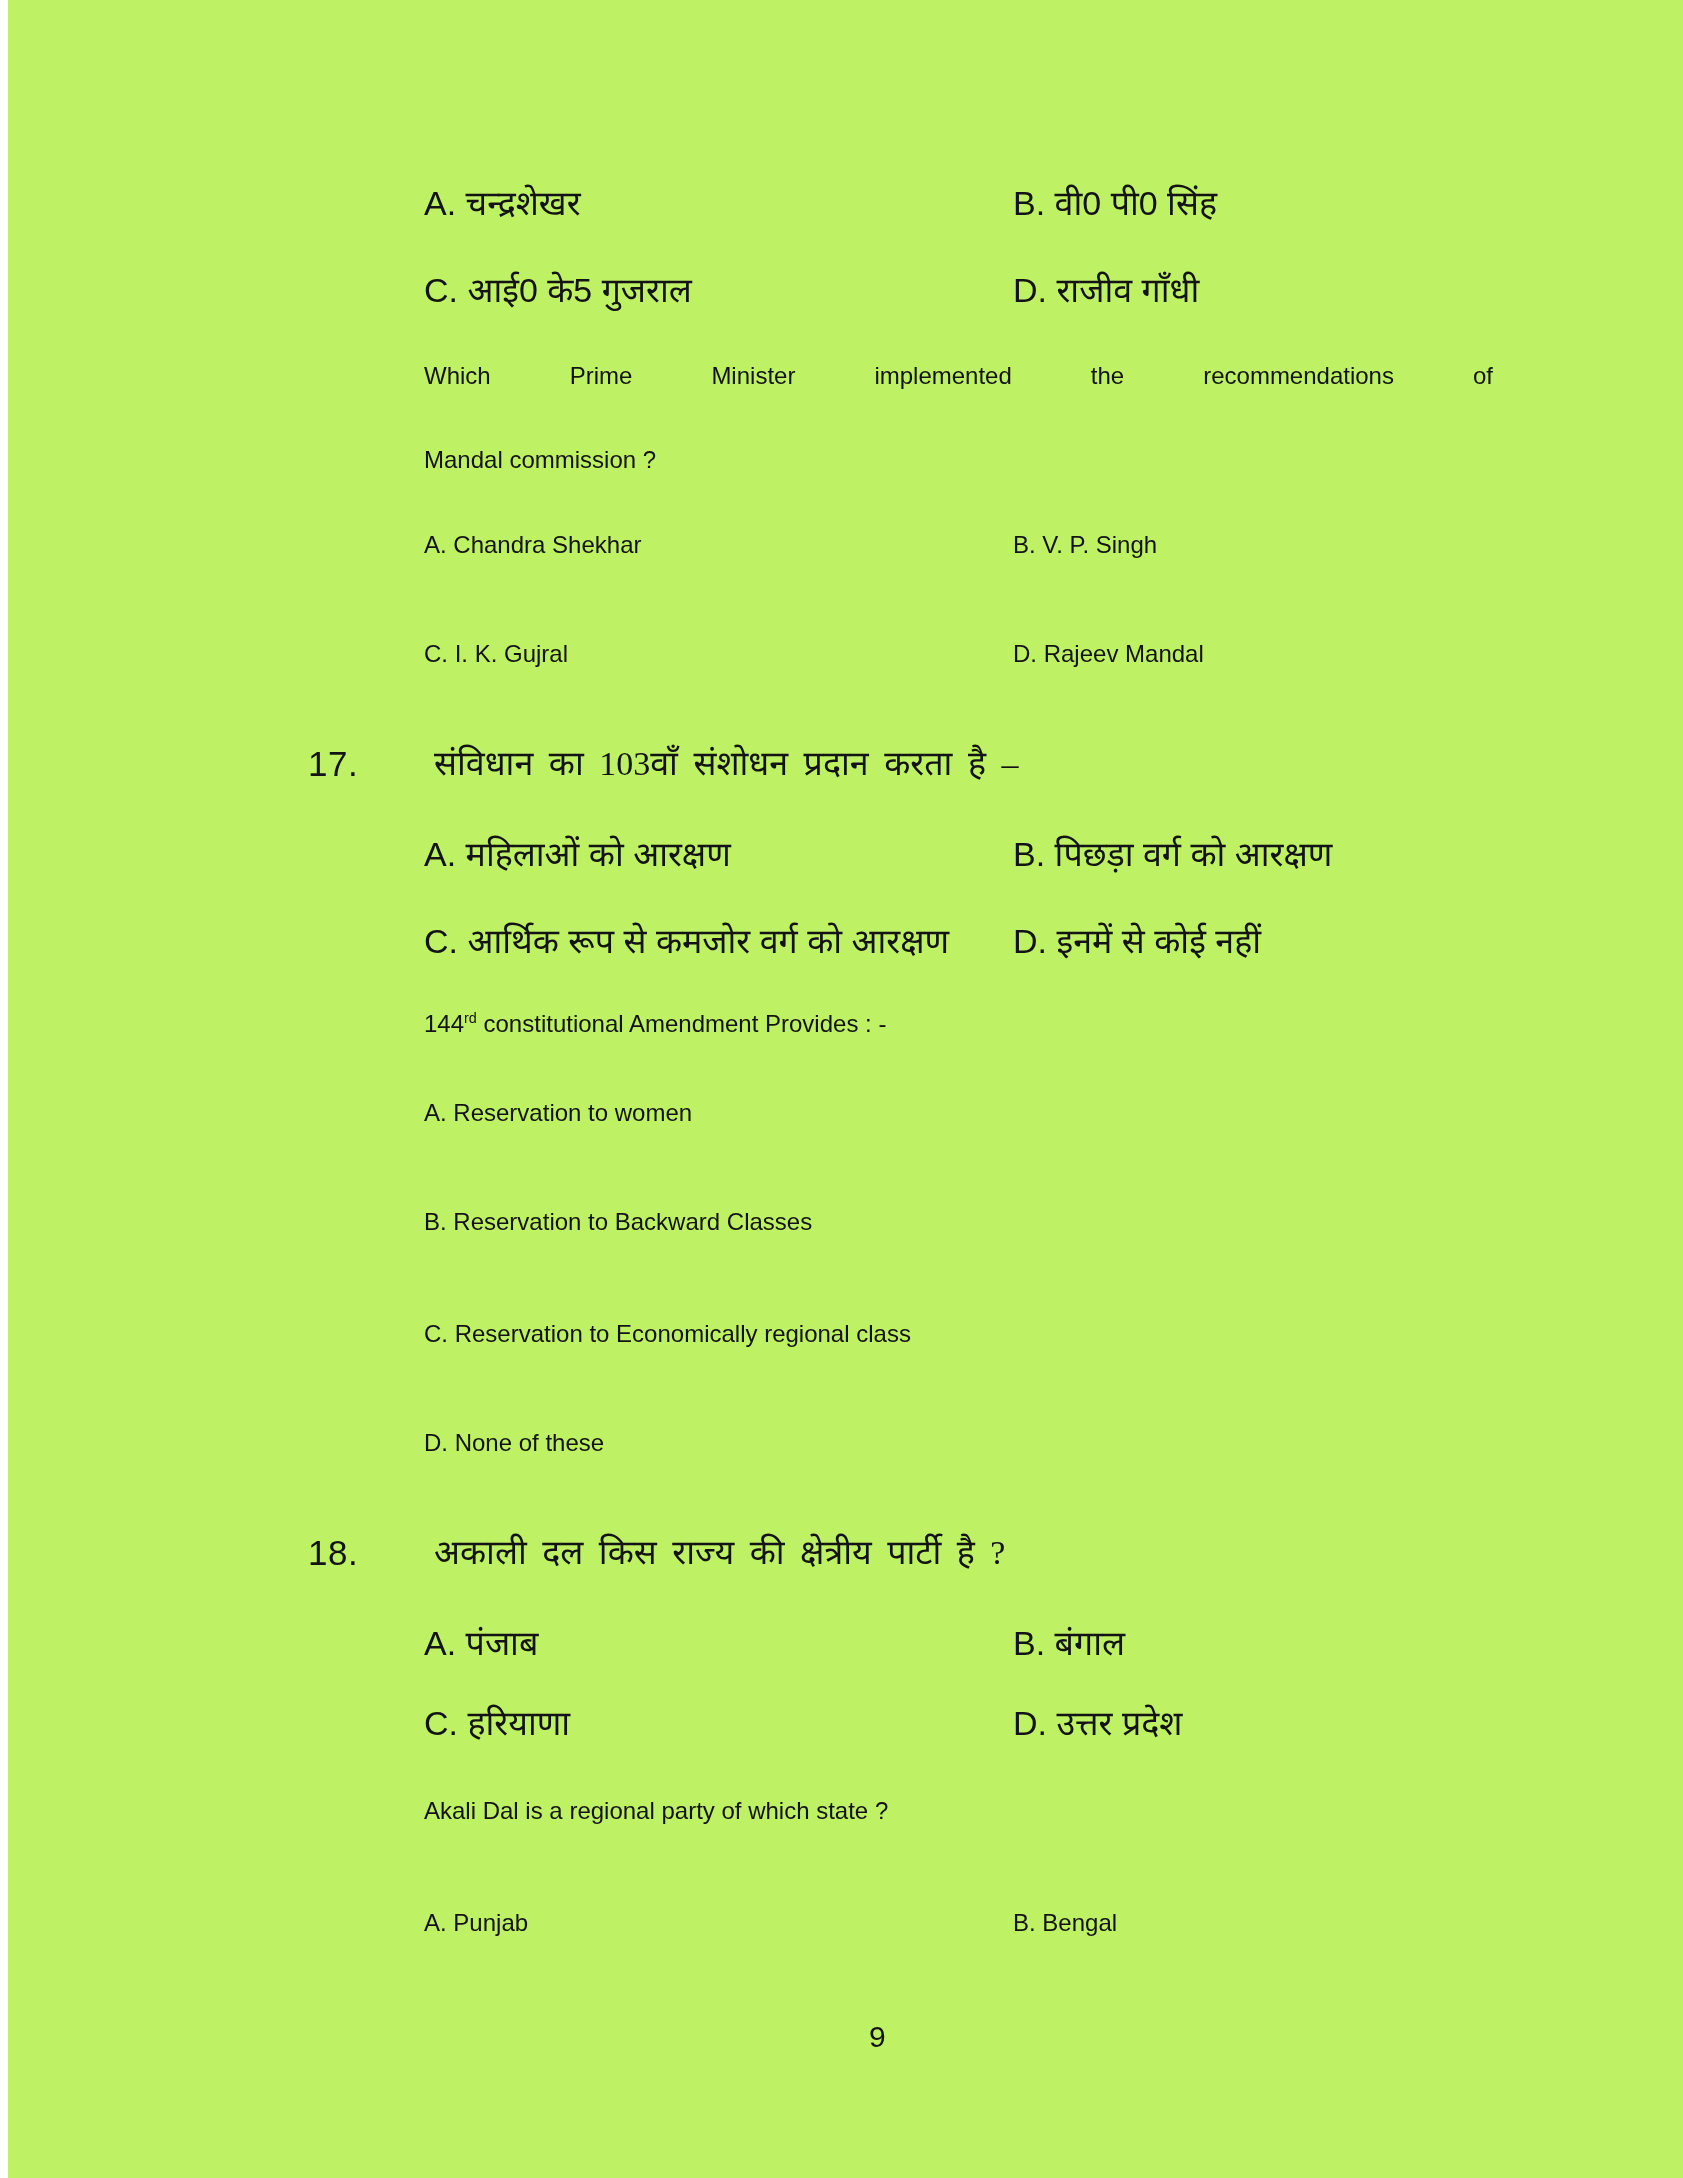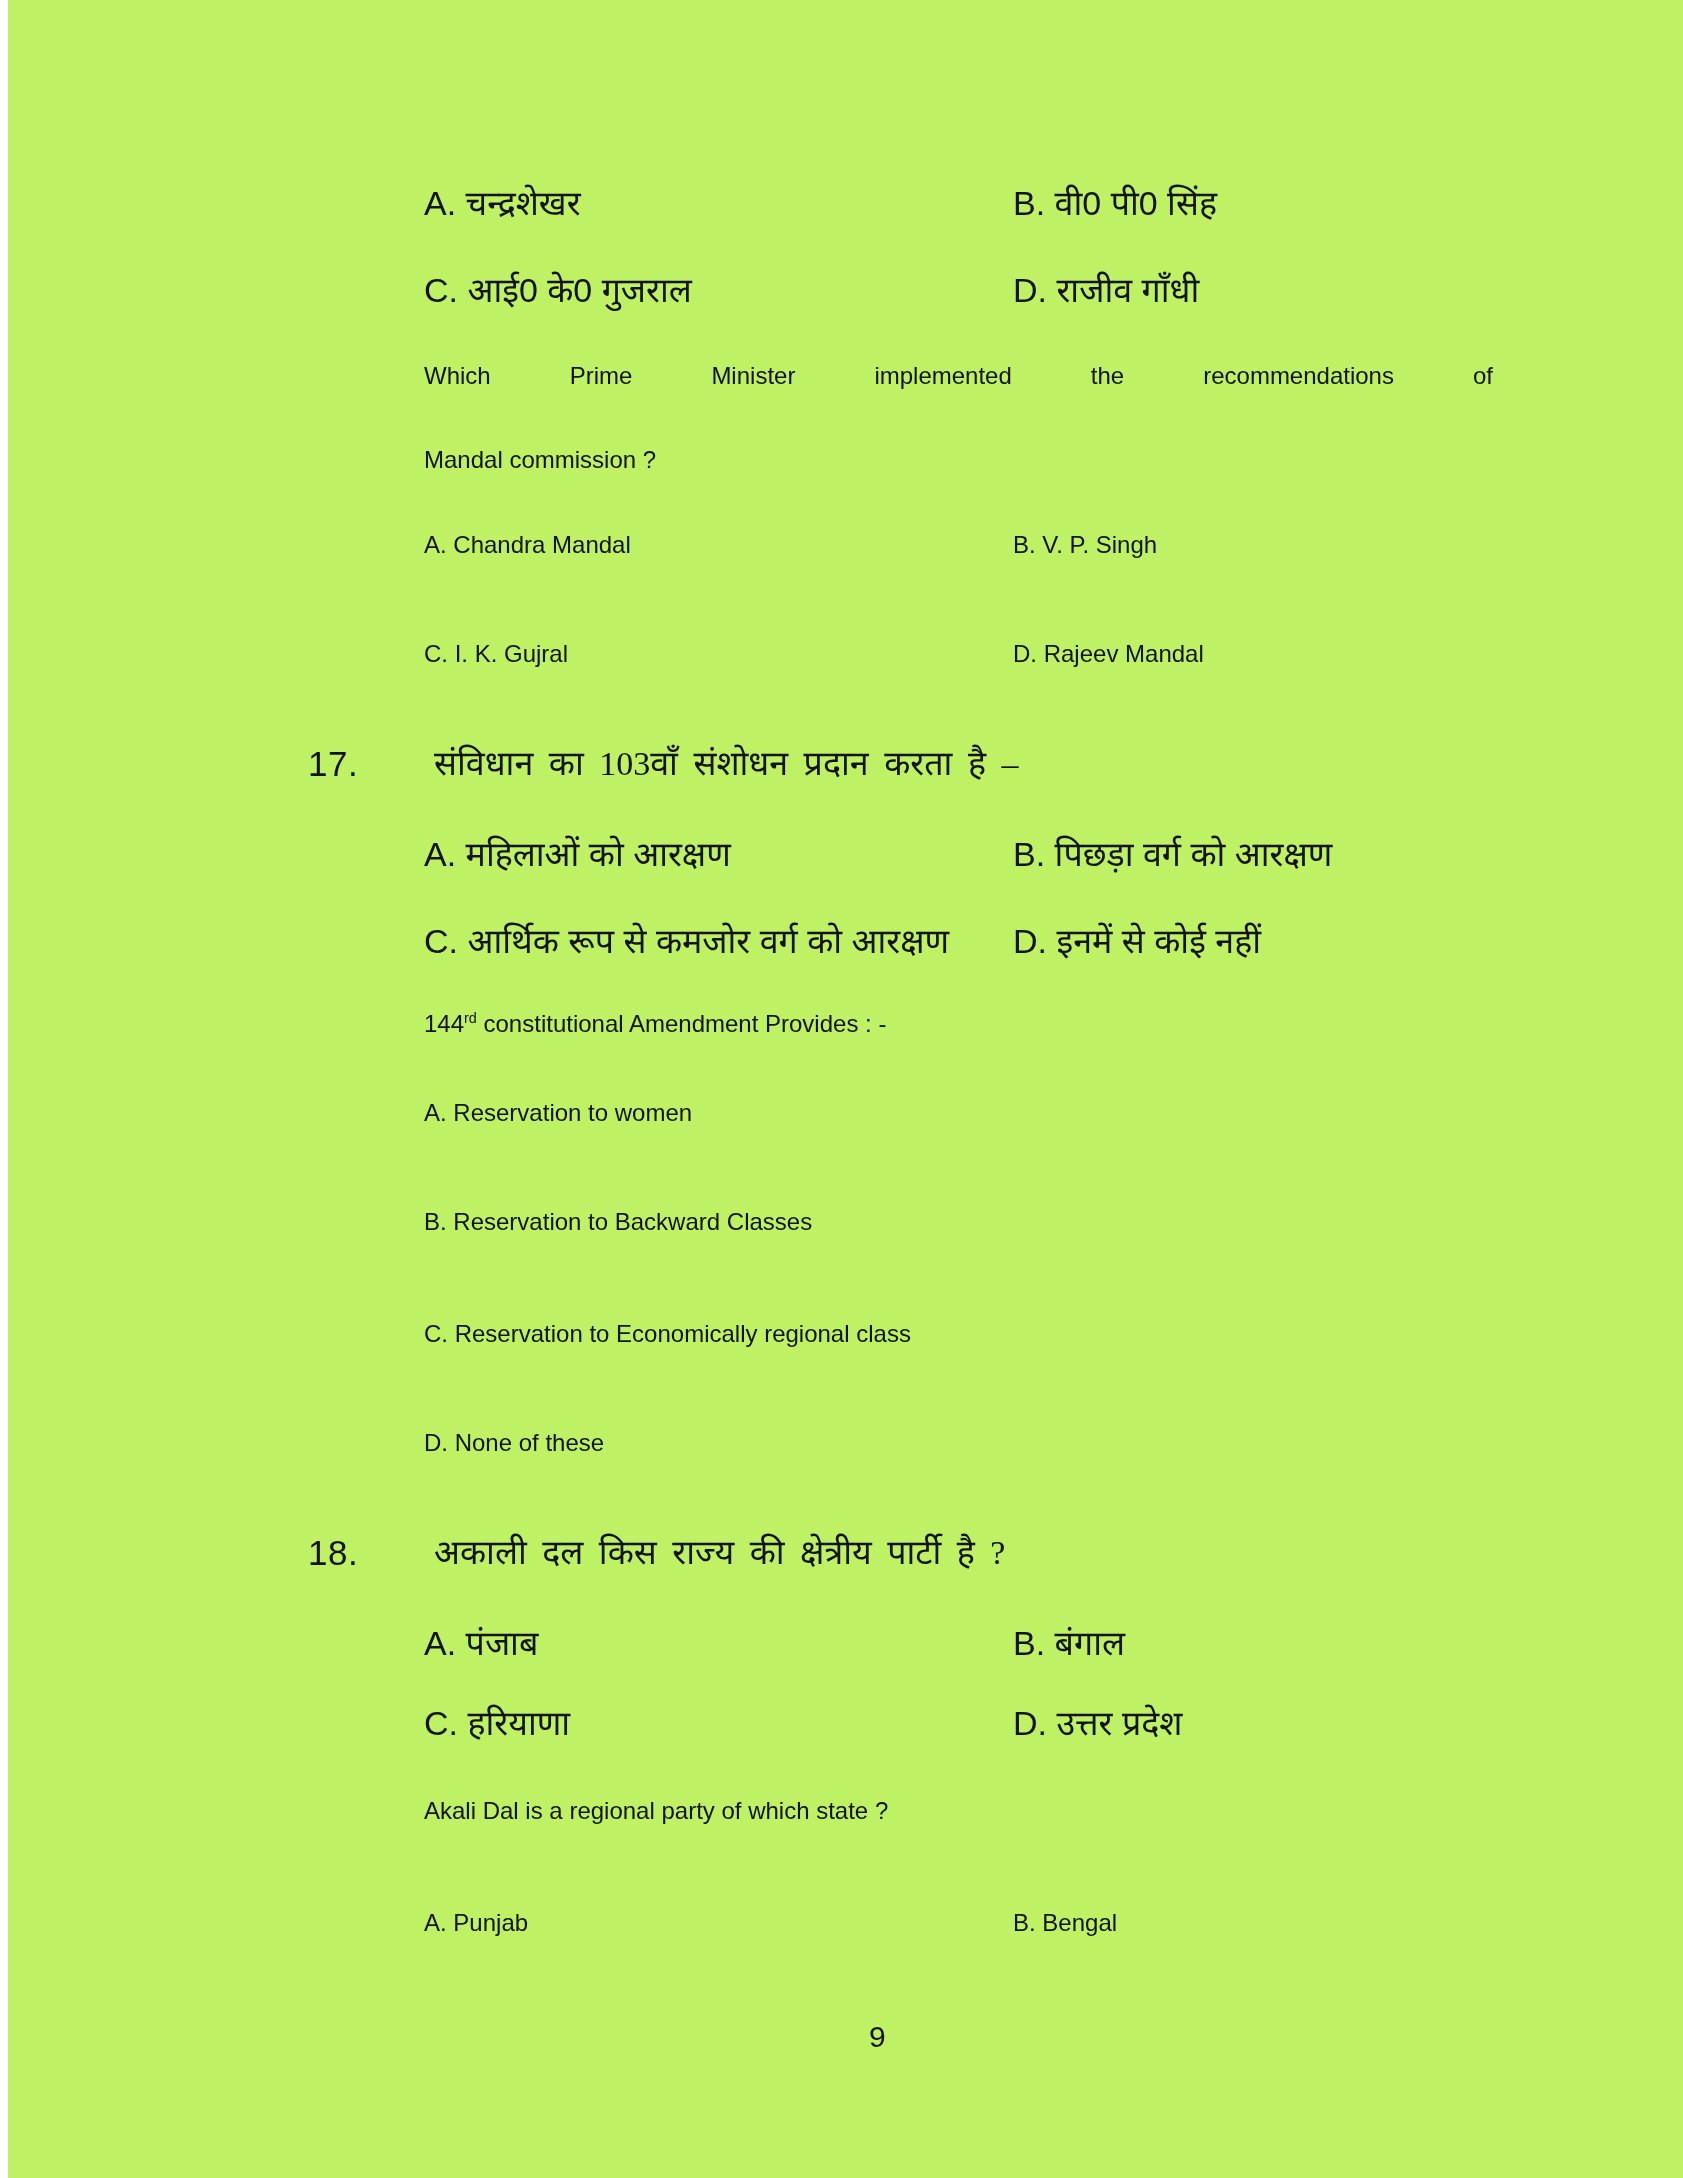--- a/index.html
+++ b/index.html
@@ -28,33 +28,33 @@
 </head>
 <body>
 
 <div class="page">
 
   <div class="row" style="top:184px">
     <span class="c1 hi">A. चन्द्रशेखर</span>
     <span class="c2 hi">B. वी0 पी0 सिंह</span>
   </div>
   <div class="row" style="top:271px">
-    <span class="c1 hi">C. आई0 के0 गुजराल</span>
+    <span class="c1 hi">C. आई0 के5 गुजराल</span>
     <span class="c2 hi">D. राजीव गाँधी</span>
   </div>
 
   <div class="row" style="top:362px">
     <span class="justify-line en">Which Prime Minister implemented the recommendations of</span>
   </div>
   <div class="row" style="top:446px">
     <span class="c1 en">Mandal commission ?</span>
   </div>
 
   <div class="row" style="top:531px">
-    <span class="c1 en">A. Chandra Mandal</span>
+    <span class="c1 en">A. Chandra Shekhar</span>
     <span class="c2 en">B. V. P. Singh</span>
   </div>
   <div class="row" style="top:640px">
     <span class="c1 en">C. I. K. Gujral</span>
     <span class="c2 en">D. Rajeev Mandal</span>
   </div>
 
   <div class="row" style="top:744px">
     <span class="qnum">17.</span>
     <span class="qtext hi hi-q">संविधान का 103वाँ संशोधन प्रदान करता है –</span>

